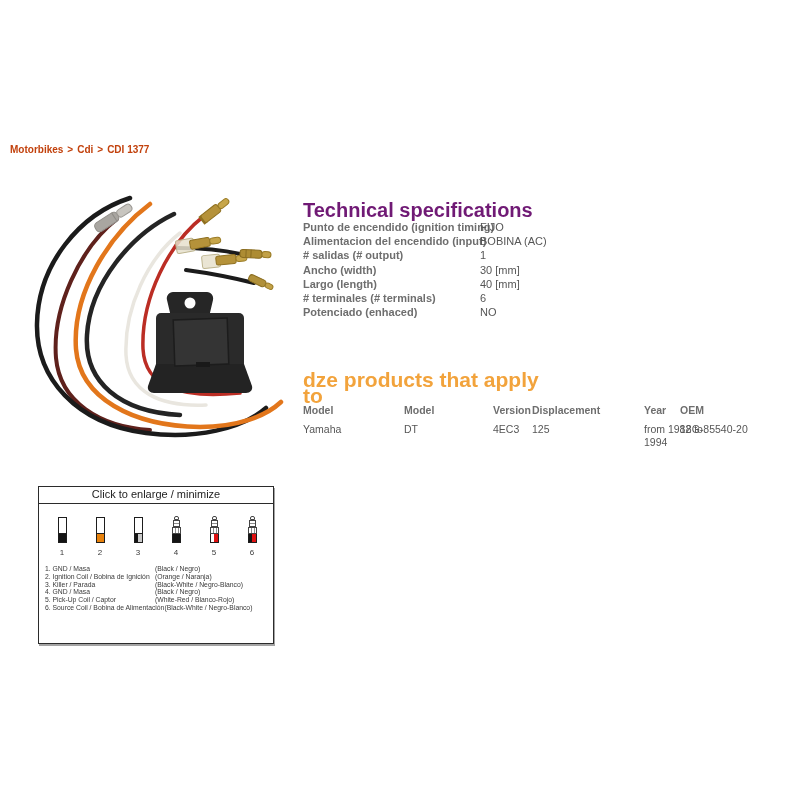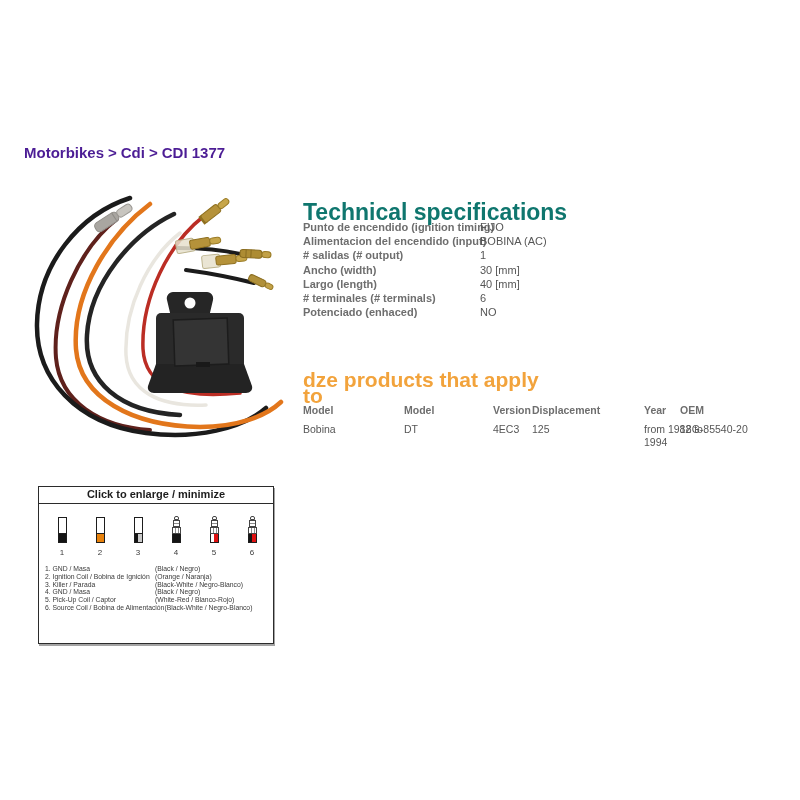--- a/index.html
+++ b/index.html
@@ -2,47 +2,47 @@
 <html><head>
 <meta charset="utf-8">
 <style>
   html,body{margin:0;padding:0;}
   body{
     width:800px;height:800px;position:relative;background:#ffffff;
     font-family:"Liberation Sans","DejaVu Sans",sans-serif;
     -webkit-font-smoothing:antialiased;overflow:hidden;
   }
   
-  .breadcrumb{position:absolute;left:24px;top:144px;font-size:15px;font-weight:bold;color:#4c1d95;}
+  .breadcrumb{position:absolute;left:10px;top:144px;font-size:10px;font-weight:bold;color:#c2410c;}
   .breadcrumb .crumb{cursor:pointer;}
   .breadcrumb .sep{padding:0 4px;}
   
   .photo{position:absolute;left:28px;top:186px;width:272px;height:258px;}
   
-  .specs-title{position:absolute;left:303px;top:199px;font-size:23px;font-weight:bold;color:#0f766e;}
+  .specs-title{position:absolute;left:303px;top:199px;font-size:20px;font-weight:bold;color:#701a75;}
   .specs{position:absolute;left:303px;top:220px;width:400px;}
   .spec-row{display:flex;height:14.2px;line-height:14.2px;font-size:11px;}
   .spec-label{width:177px;font-weight:bold;color:#6e6e6e;white-space:nowrap;}
   .spec-value{color:#565656;white-space:nowrap;}
   
   .fit-title{position:absolute;left:303px;top:372px;width:256px;font-size:21px;line-height:15.5px;font-weight:bold;color:#f2a33c;}
   .fit-table{position:absolute;left:303px;top:404px;width:460px;font-size:10.5px;}
   .fit-head span,.fit-row span{position:absolute;top:0;white-space:nowrap;}
   .fit-head{position:absolute;left:0;top:0;height:14px;width:460px;font-weight:bold;color:#6e6e6e;}
   .fit-row{position:absolute;left:0;top:19px;height:30px;width:460px;color:#565656;}
   .c-brand{left:0;}
   .c-model{left:101px;}
   .c-version{left:190px;}
   .c-disp{left:229px;}
   .c-year{left:300px;width:74px;white-space:normal!important;line-height:13px;margin-left:41px;}
   .c-oem{left:377px;width:70px;white-space:normal!important;line-height:13px;word-break:break-word;}
   
   .diagram{position:absolute;left:38px;top:486px;width:236px;height:158px;background:#fff;
     border:1px solid #2b2b2b;box-shadow:1px 2px 0 rgba(90,90,90,0.55);box-sizing:border-box;cursor:pointer;}
-  .diagram-title{height:16px;line-height:15px;text-align:center;font-size:11px;font-weight:bold;color:#1d1d1d;
+  .diagram-title{height:16px;line-height:15px;text-align:center;font-size:11px;font-weight:normal;color:#1d1d1d;
     border-bottom:1px solid #2b2b2b;}
   .icons-row{display:flex;justify-content:space-between;padding:6px 14px 0 16px;}
   .icon-col{display:flex;flex-direction:column;align-items:center;width:14px;}
   .icon-stack{height:33px;display:flex;flex-direction:column;justify-content:flex-end;align-items:center;}
   .icon-num{margin-top:5px;font-size:8px;color:#3a3a3a;}
   
   .term-white{width:9px;height:17px;border:1px solid #1d1d1d;background:#fff;box-sizing:border-box;}
   .term-color{width:9px;height:9px;border:1px solid #1d1d1d;border-top:none;box-sizing:border-box;display:flex;}
   .term-color .half{flex:1;height:100%;}
   
@@ -156,21 +156,21 @@
 <div class="fit-table">
   <div class="fit-head">
     <span class="c-brand">Model</span>
     <span class="c-model">Model</span>
     <span class="c-version">Version</span>
     <span class="c-disp">Displacement</span>
     <span class="c-year">Year</span>
     <span class="c-oem">OEM</span>
   </div>
   <div class="fit-row">
-    <span class="c-brand">Bobina</span>
+    <span class="c-brand">Yamaha</span>
     <span class="c-model">DT</span>
     <span class="c-version">4EC3</span>
     <span class="c-disp">125</span>
     <span class="c-year">from 1982 to 1994</span>
     <span class="c-oem">18G-85540-20</span>
   </div>
 </div>
 
 <div class="diagram">
   <div class="diagram-title">Click to enlarge / minimize</div>

